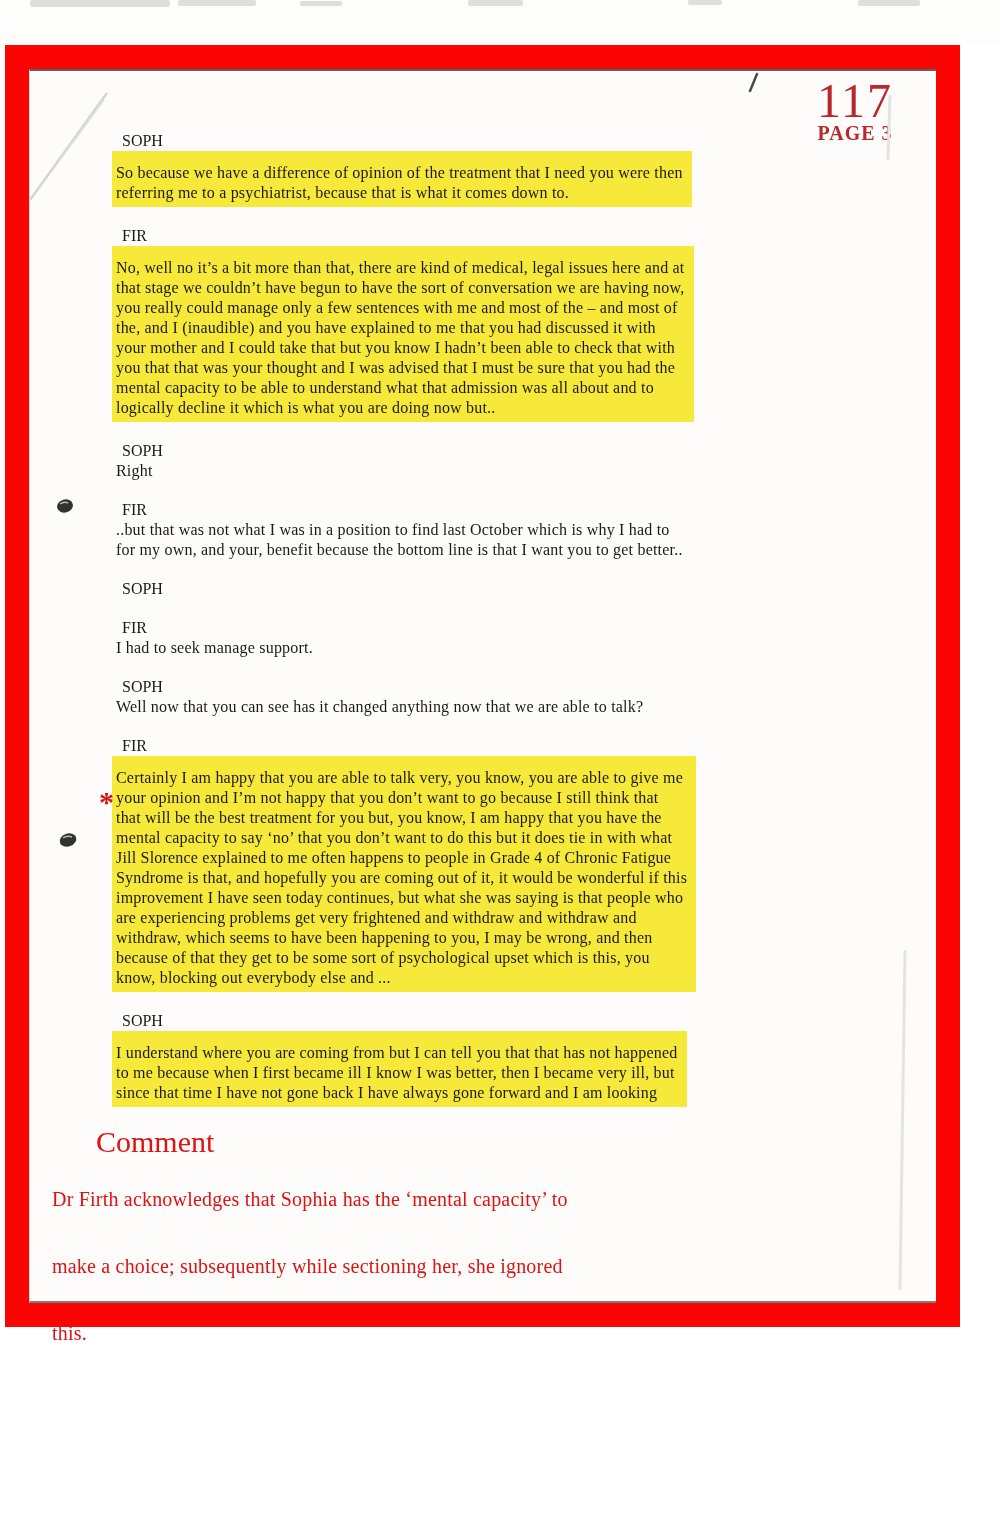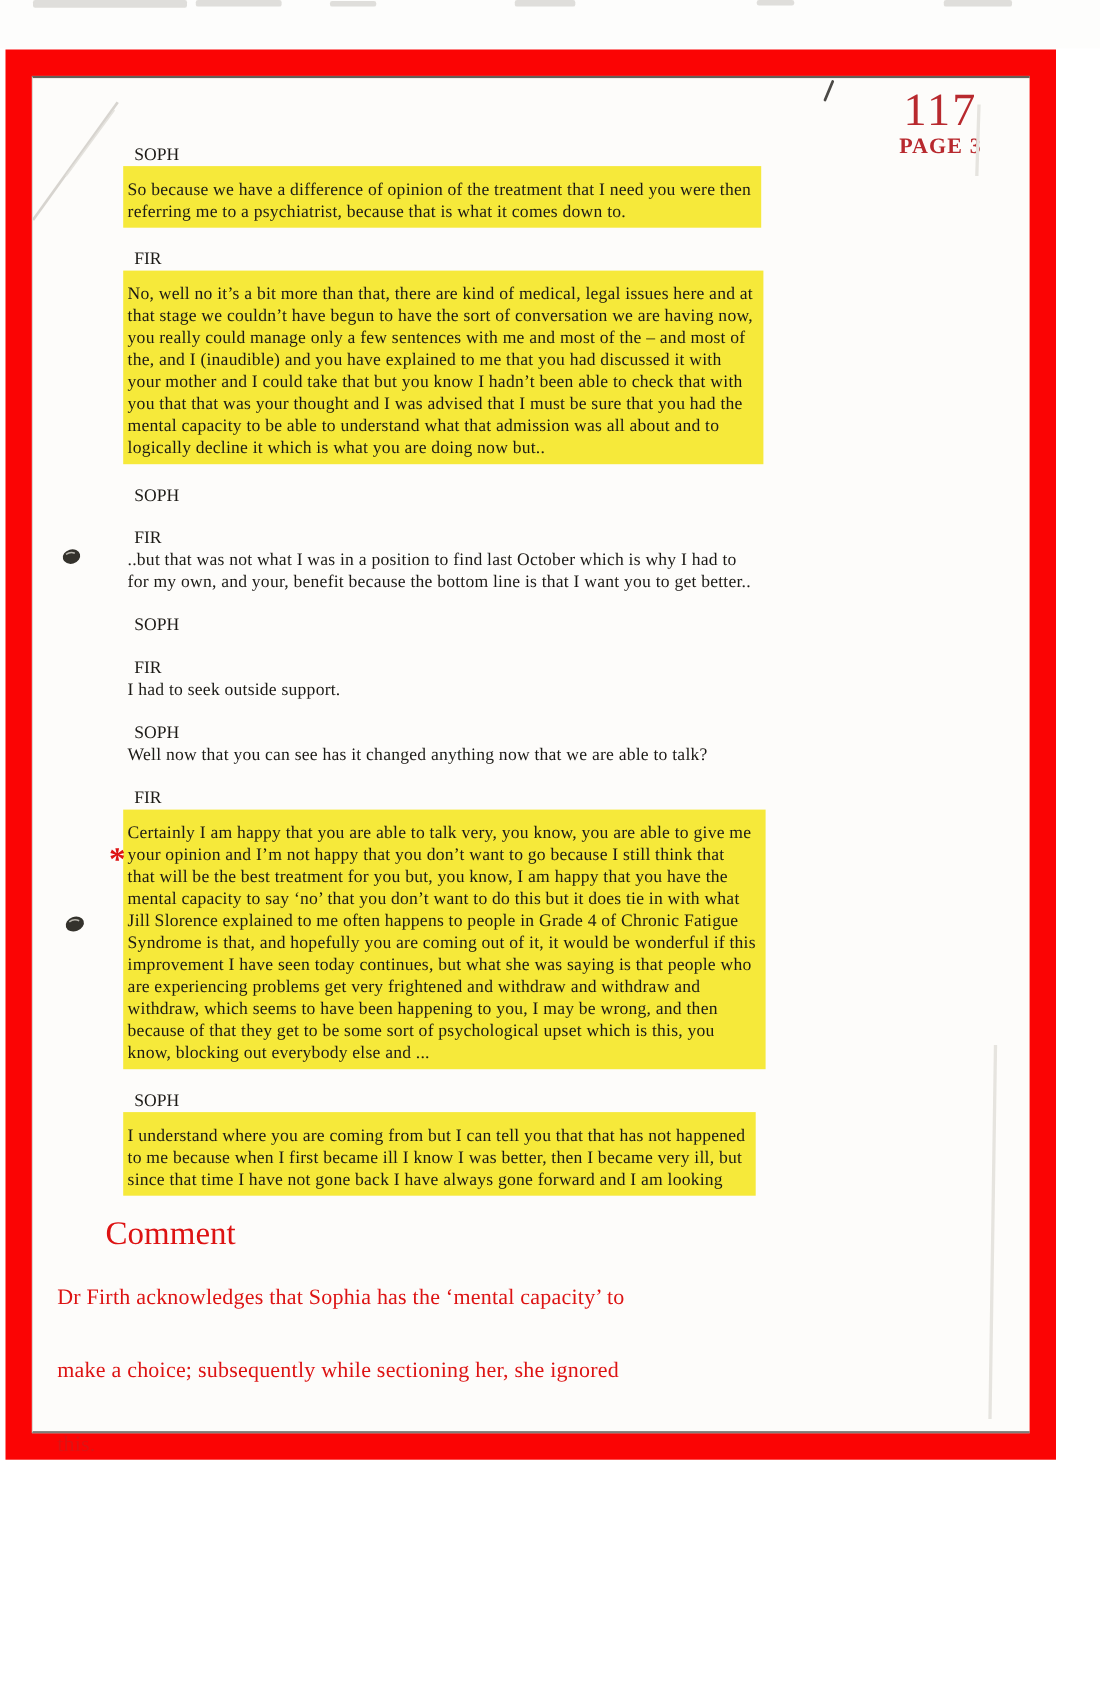--- a/index.html
+++ b/index.html
@@ -25,21 +25,21 @@
   .page {
     position: relative; width: 100%; height: 100%;
     border-top: 2px solid rgba(62,56,50,.8);
     border-bottom: 2px solid rgba(62,56,50,.65);
     border-left: 1px solid #dcd9d4;
     padding: 60px 30px 0 86px;
     color: var(--ink-black);
   }
 
   .page-number-block { position: absolute; left: 765px; top: 9px; width: 120px; text-align: center; color: var(--page-number-red); }
-  .page-number { font-size: 42px; line-height: 42px; letter-spacing: 2px; }
+  .page-number { font-size: 48px; line-height: 42px; letter-spacing: 2px; }
   .page-label { font-size: 20px; font-weight: bold; line-height: 22px; letter-spacing: 1px; }
 
   .entry { position: relative; margin-bottom: 19px; }
   .speaker { font-size: 16px; line-height: 20px; margin-left: 6px; }
   .utt {
     font-size: 16px; line-height: 20px; white-space: pre;
     letter-spacing: .2px;
   }
   .utt.hl {
     background: var(--highlight-yellow);
@@ -97,35 +97,36 @@
 you really could manage only a few sentences with me and most of the – and most of
 the, and I (inaudible) and you have explained to me that you had discussed it with
 your mother and I could take that but you know I hadn’t been able to check that with
 you that that was your thought and I was advised that I must be sure that you had the
 mental capacity to be able to understand what that admission was all about and to
 logically decline it which is what you are doing now but..</div>
   </div>
 
   <div class="entry">
     <div class="speaker">SOPH</div>
+    <div class="utt">Right</div>
   </div>
 
   <div class="entry">
     <div class="speaker">FIR</div>
     <div class="utt">..but that was not what I was in a position to find last October which is why I had to
 for my own, and your, benefit because the bottom line is that I want you to get better..</div>
   </div>
 
   <div class="entry">
     <div class="speaker">SOPH</div>
   </div>
 
   <div class="entry">
     <div class="speaker">FIR</div>
-    <div class="utt">I had to seek outside support.</div>
+    <div class="utt">I had to seek manage support.</div>
   </div>
 
   <div class="entry">
     <div class="speaker">SOPH</div>
     <div class="utt">Well now that you can see has it changed anything now that we are able to talk?</div>
   </div>
 
   <div class="entry">
     <div class="speaker">FIR</div>
     <div class="utt hl">Certainly I am happy that you are able to talk very, you know, you are able to give me

